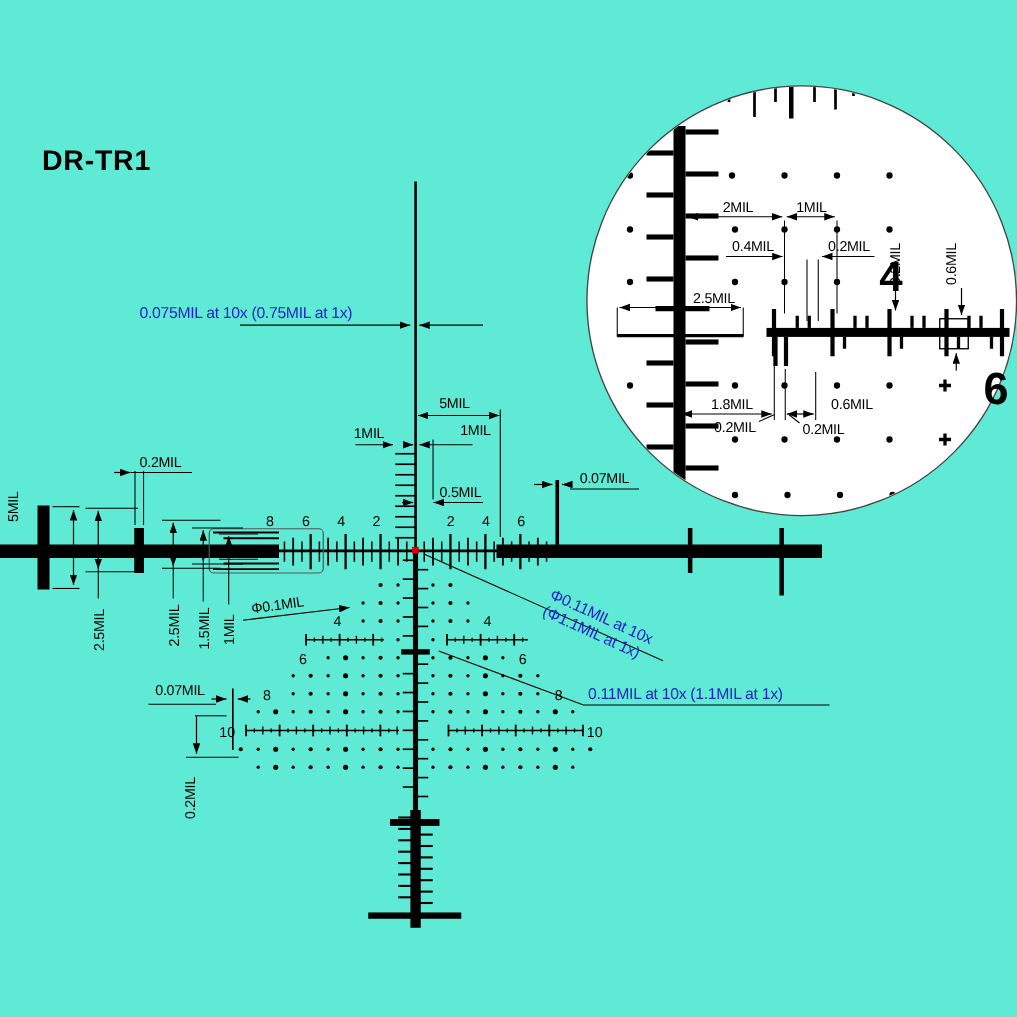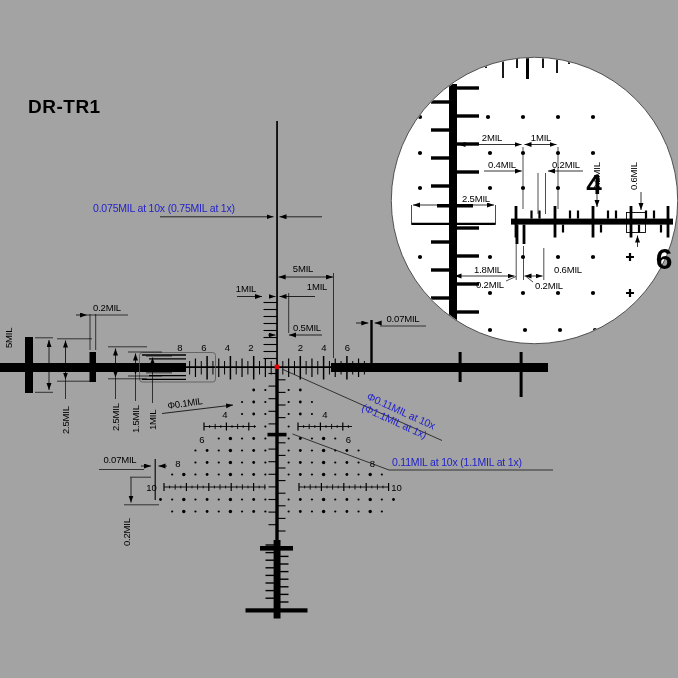--- a/index.html
+++ b/index.html
@@ -1,16 +1,16 @@
 <!DOCTYPE html>
 <html><head>
 <meta charset="utf-8">
 <style>
   html,body{margin:0;padding:0;background:#fff;}
-  #stage{position:relative;width:678px;height:678px;background:#a3a3a3;overflow:hidden;}
+  #stage{position:relative;width:678px;height:678px;background:#5eead4;overflow:hidden;}
   svg{font-family:"Liberation Sans", sans-serif;}
   text{fill:#000;}
   .lbl{font-size:9.5px;letter-spacing:-0.2px;}
   .num{font-size:9.5px;}
   .big{font-weight:bold;}
   .blue{fill:#2323c8;font-size:10.5px;letter-spacing:-0.2px;}
   .title{font-size:19px;font-weight:bold;letter-spacing:0.5px;}
   .d{stroke:#000;stroke-width:0.8;fill:none;}
   .dt{stroke:#000;stroke-width:0.7;fill:none;}
   .ink{fill:#000;}

